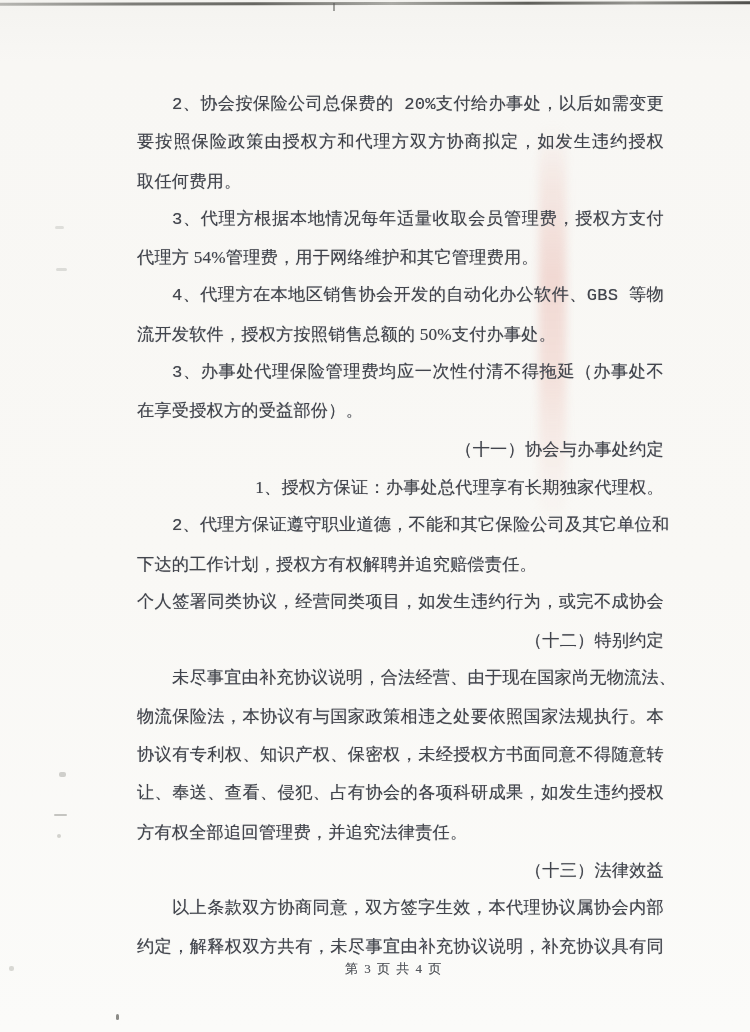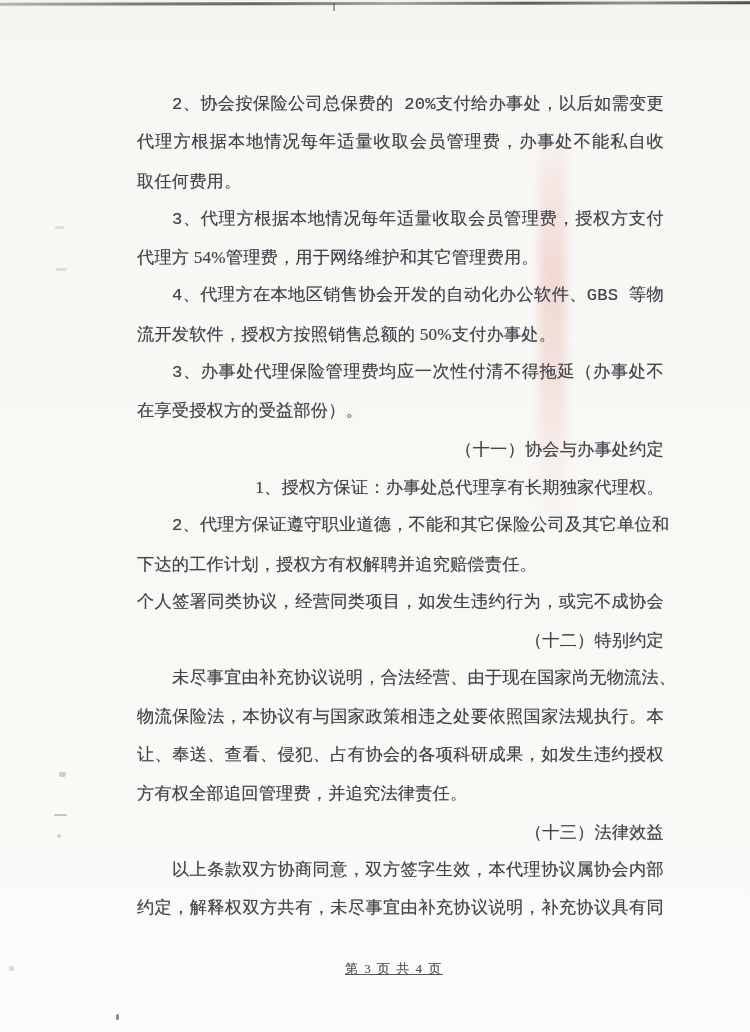--- a/index.html
+++ b/index.html
@@ -69,55 +69,55 @@
     text-align-last: justify;
     font-family: Liberation Mono, monospace;
     -moz-text-align-last: justify;
   }
   .footer {
     position: absolute; left: 345px; top: 960px;
     font-size: 13px; letter-spacing: 1.5px;
     color: var(--footer_ink);
     text-shadow: 0 0 0.6px rgba(83,86,92,0.5);
     white-space: nowrap;
-    text-decoration: underline;
   }
 </style>
 </head>
 <body>
 
 <div class="edge-line"></div>
 <div class="edge-tick"></div>
 <div class="pink-streak"></div>
 <div class="speck sp1"></div>
 <div class="speck sp2"></div>
 <div class="speck sp3"></div>
 <div class="speck sp4"></div>
 <div class="speck sp5"></div>
 <div class="speck sp6"></div>
 <div class="speck sp7"></div>
 
 <div class="doc">
     <div class="line indent full">2、协会按保险公司总保费的 20%支付给办事处，以后如需变更</div>
-    <div class="line full">代理方根据本地情况每年适量收取会员管理费，办事处不能私自收</div>
+    <div class="line full">要按照保险政策由授权方和代理方双方协商拟定，如发生违约授权</div>
     <div class="line">取任何费用。</div>
     <div class="line indent full">3、代理方根据本地情况每年适量收取会员管理费，授权方支付</div>
     <div class="line">代理方 54%管理费，用于网络维护和其它管理费用。</div>
     <div class="line indent full">4、代理方在本地区销售协会开发的自动化办公软件、GBS 等物</div>
     <div class="line">流开发软件，授权方按照销售总额的 50%支付办事处。</div>
     <div class="line indent full">3、办事处代理保险管理费均应一次性付清不得拖延（办事处不</div>
     <div class="line">在享受授权方的受益部份）。</div>
     <div class="line indent">（十一）协会与办事处约定</div>
     <div class="line indent">1、授权方保证：办事处总代理享有长期独家代理权。</div>
     <div class="line indent full">2、代理方保证遵守职业道德，不能和其它保险公司及其它单位和</div>
     <div class="line">下达的工作计划，授权方有权解聘并追究赔偿责任。</div>
     <div class="line full">个人签署同类协议，经营同类项目，如发生违约行为，或完不成协会</div>
     <div class="line indent">（十二）特别约定</div>
     <div class="line indent full">未尽事宜由补充协议说明，合法经营、由于现在国家尚无物流法、</div>
     <div class="line full">物流保险法，本协议有与国家政策相违之处要依照国家法规执行。本</div>
+    <div class="line full">协议有专利权、知识产权、保密权，未经授权方书面同意不得随意转</div>
     <div class="line full">让、奉送、查看、侵犯、占有协会的各项科研成果，如发生违约授权</div>
     <div class="line">方有权全部追回管理费，并追究法律责任。</div>
     <div class="line indent">（十三）法律效益</div>
     <div class="line indent full">以上条款双方协商同意，双方签字生效，本代理协议属协会内部</div>
     <div class="line full">约定，解释权双方共有，未尽事宜由补充协议说明，补充协议具有同</div>
   </div>
 
 <div class="footer">第 3 页 共 4 页</div>
 
 </body></html>

